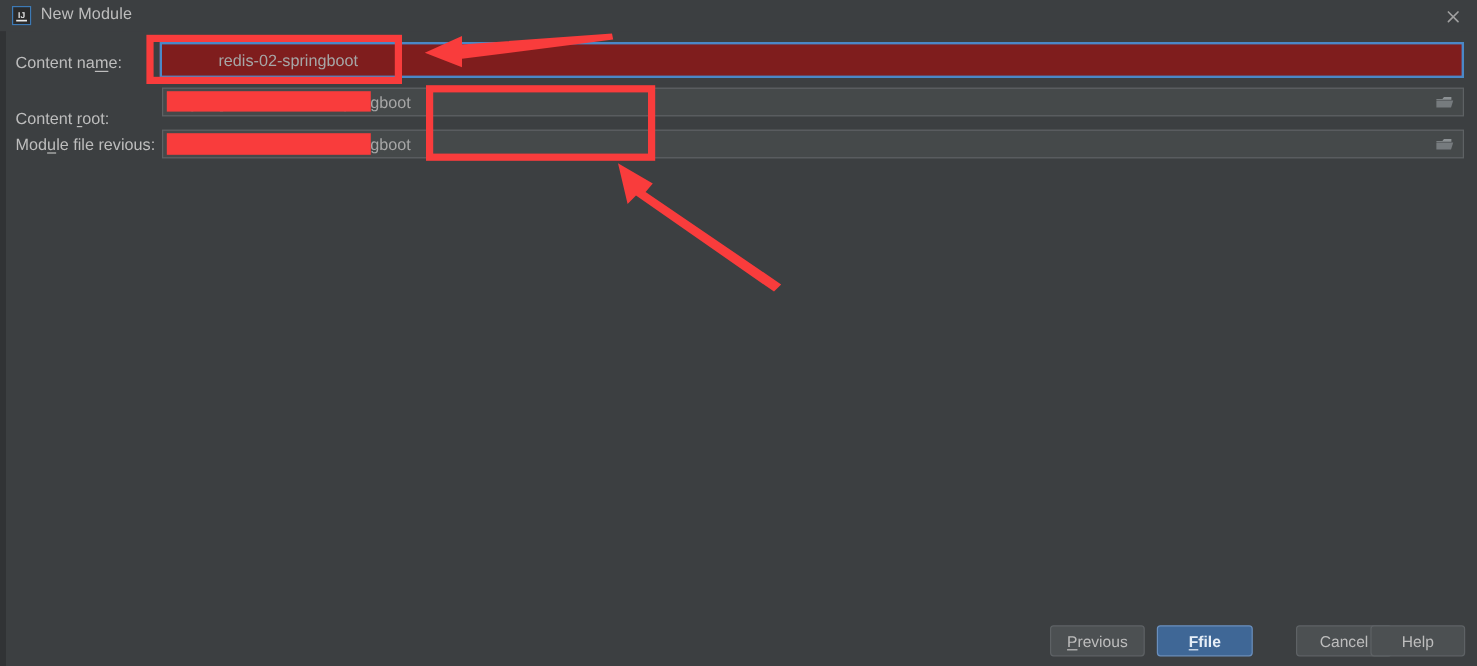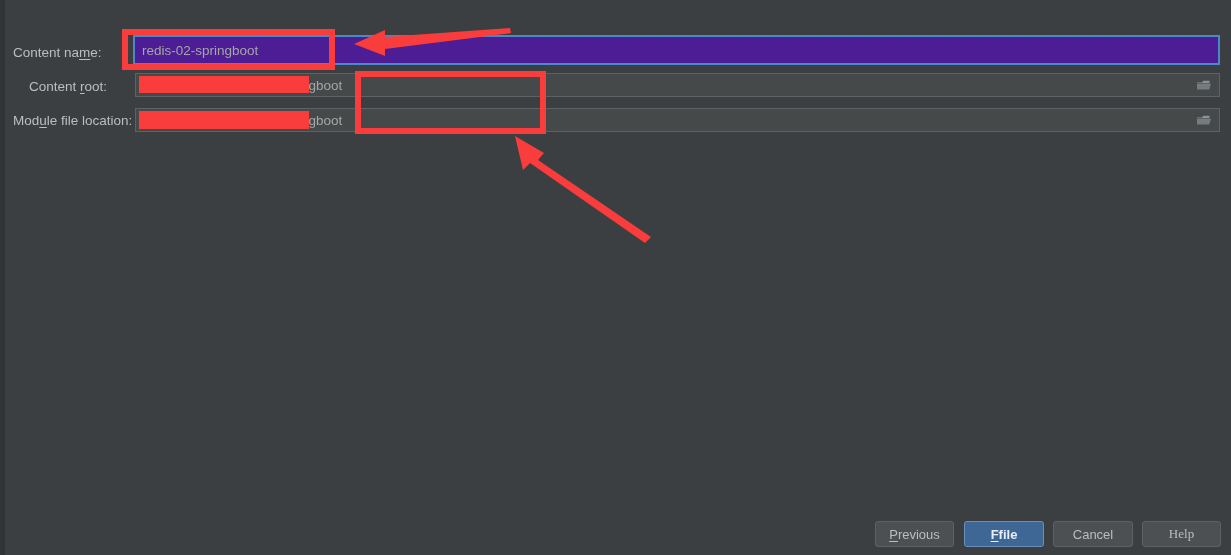--- a/index.html
+++ b/index.html
@@ -75,21 +75,22 @@
     background: #45494a;
     border: 1px solid #5e6264;
     font-size: 13.5px;
     color: #9a9a9a;
     display: flex;
     align-items: center;
     overflow: hidden;
   }
   .field.focused {
     border: 2px solid #4a88c7;
-    background: #4c1d95;
+    background: #7f1d1d;
+    padding-left: 40px;
   }
   .field .value {
     padding-left: 7px;
     white-space: nowrap;
     color: #a6a6a6;
   }
   .browse-icon {
     position: absolute;
     right: 6px; top: 50%;
     transform: translateY(-50%);
@@ -140,47 +141,61 @@
     font-weight: bold;
   }
 </style>
 </head>
 <body>
 
 <div id="dialog">
 
   <div id="left-strip"></div>
 
+  <div id="titlebar">
+    <div id="app-icon">
+      <svg width="14" height="14" viewBox="0 0 14 14">
+        <text x="7" y="7" font-family="Liberation Sans, sans-serif" font-size="7" font-weight="bold" fill="#e8e8e8" text-anchor="middle" dominant-baseline="middle">IJ</text>
+        <rect x="2.5" y="10.5" width="9" height="1.4" fill="#e8e8e8"></rect>
+      </svg>
+    </div>
+    <div id="title-text">New Module</div>
+    <div id="close-button">
+      <svg width="12" height="12" viewBox="0 0 12 12">
+        <path d="M2 2 L10 10 M10 2 L2 10" stroke="#a0a0a0" stroke-width="1.4" fill="none" stroke-linecap="round"></path>
+      </svg>
+    </div>
+  </div>
 
   <div class="row-label" style="left:13px; top:45px;">
     <span>Content na</span><span class="mn">m</span><span>e:</span>
   </div>
 
   <div class="field focused" style="left:133px; top:35px; width:1087px; height:30px;">
     <span class="value">redis-02-springboot</span>
   </div>
 
-  <div class="row-label" style="left:13px; top:79px;margin-left:16px;">
+  <div class="row-label" style="left:13px; top:91px;">
     <span>Content </span><span class="mn">r</span><span>oot:</span>
   </div>
 
   <div class="field" style="left:135px; top:73px; width:1085px; height:24px;">
     <span class="value" style="padding-left:5px;"></span>
     <span class="value" style="padding-left:0;">haiyang-red</span>
     <span class="value" style="padding-left:10px;">\redis-02-springboot</span>
     <span class="browse-icon">
       <svg width="16" height="13" viewBox="0 0 16 13">
         <path d="M1 3.5 L6 3.5 L7.3 1.8 L13.5 1.8 L13.5 4.2 L1 4.2 Z" fill="#8c9194"></path>
         <path d="M1 4.8 L15 4.8 L13.2 10.6 L1 10.6 Z" fill="#767b7e"></path>
       </svg>
     </span>
   </div>
 
   <div class="row-label" style="left:13px; top:113px;">
-    <span>Mod</span><span class="mn">u</span><span>le file location:</span>
+    <span>Mod</span><span class="mn">u</span><span>le file revious:</span>
   </div>
 
   <div class="field" style="left:135px; top:108px; width:1085px; height:24px;">
     <span class="value" style="padding-left:5px;"></span>
     <span class="value" style="padding-left:0;">haiyang-red</span>
     <span class="value" style="padding-left:10px;">\redis-02-springboot</span>
     <span class="browse-icon">
       <svg width="16" height="13" viewBox="0 0 16 13">
         <path d="M1 3.5 L6 3.5 L7.3 1.8 L13.5 1.8 L13.5 4.2 L1 4.2 Z" fill="#8c9194"></path>
         <path d="M1 4.8 L15 4.8 L13.2 10.6 L1 10.6 Z" fill="#767b7e"></path>
@@ -196,25 +211,25 @@
       <span class="mn">P</span>
       <span>revious</span>
   </div>
 
   <div class="btn primary" style="left:964px; top:521px; width:80px;">
     <span></span>
       <span class="mn">F</span>
       <span>file</span>
   </div>
 
-  <div class="btn" style="left:1053px; top:521px; width:80px;">
+  <div class="btn" style="left:1080px; top:521px; width:80px;">
     <span>Cancel</span>
   </div>
 
-  <div class="btn" style="left:1142px; top:521px; width:79px;font-family:Liberation Serif, serif;">
+  <div class="btn" style="left:1142px; top:521px; width:79px;">
     <span>Help</span>
   </div>
 
   <div id="annotations">
 
     <div class="anno-box" style="left:122px; top:29px; width:213px; height:41px;"></div>
 
     <div class="anno-box" style="left:355px; top:71px; width:191px; height:63px;"></div>
 
     <svg width="1231" height="555" style="position:absolute;left:0;top:0;">

